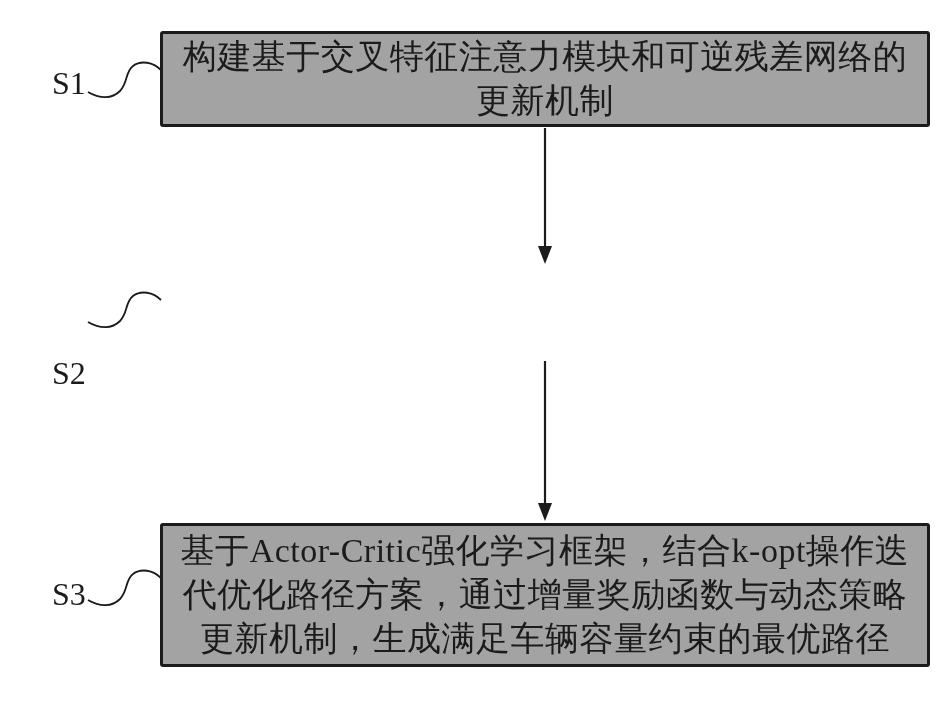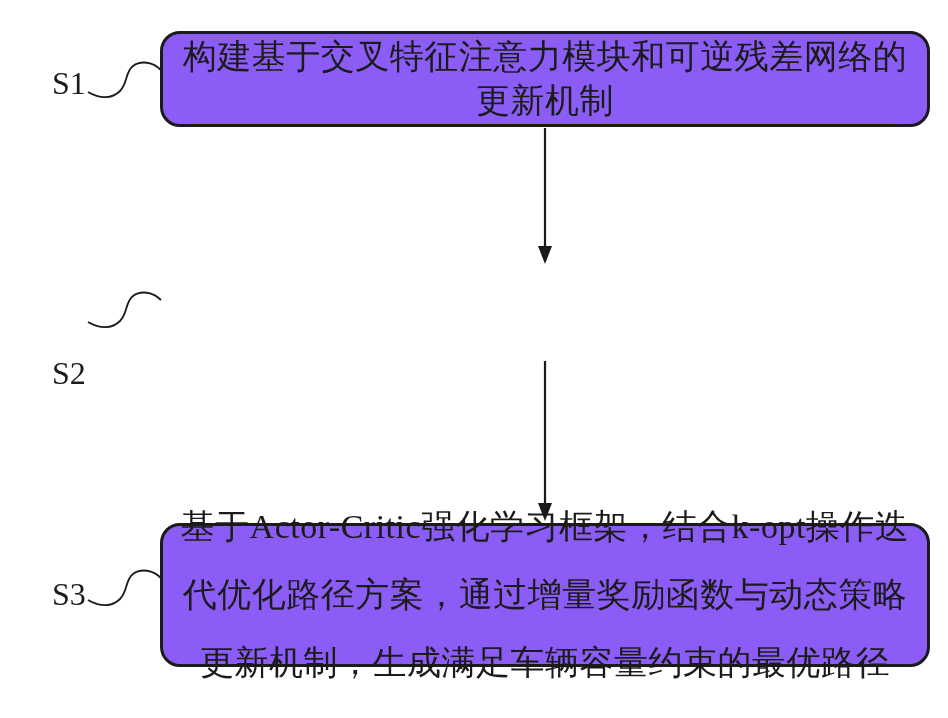--- a/index.html
+++ b/index.html
@@ -32,31 +32,31 @@
   .overlay polygon {
     fill: #1b1b1b;
     stroke: none;
   }
   .step-box {
     position: absolute;
     left: 160px;
     width: 770px;
     box-sizing: border-box;
     border: 3px solid #1b1b1b;
-    border-radius: 20px;
-    background: #8b5cf6;
+    border-radius: 3px;
+    background: #a3a3a3;
     display: flex;
     flex-direction: column;
     justify-content: center;
     align-items: center;
     text-align: right;
   }
   .box-s1 { top: 31px;  height: 96px;  }
   .box-s2 { top: 267px; height: 93px;  }
-  .box-s3 { top: 523px; height: 144px; gap: 24px; }
+  .box-s3 { top: 523px; height: 144px; }
   .step-line {
     font-size: 34px;
     line-height: 44px;
     white-space: nowrap;
     letter-spacing: 0.5px;
   }
   .step-label {
     position: absolute;
     left: 52px;
     width: 64px;

